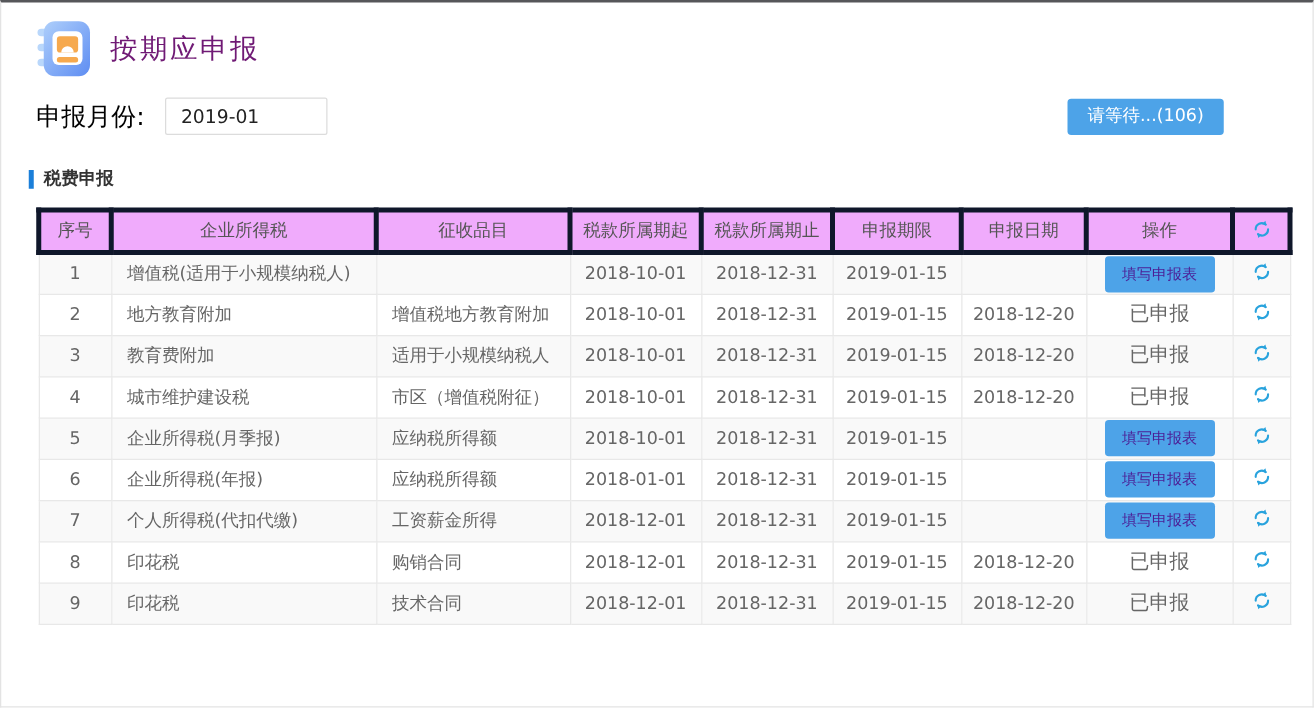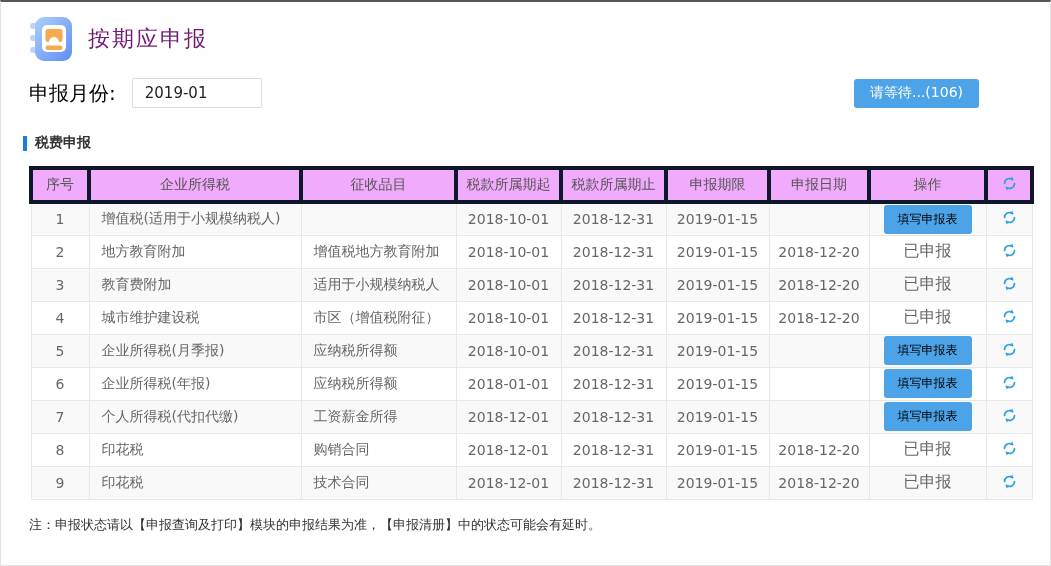--- a/index.html
+++ b/index.html
@@ -54,21 +54,21 @@
   }
   .tax-table td {
     height: 33px; font-size: 14px; color: #666;
     border: 1px solid #e8e8e8; background: #fff;
     overflow: hidden; white-space: nowrap;
   }
   .tax-table tbody tr:nth-child(odd) td { background: #f9f9f9; }
   .c-center { text-align: center; }
   .c-left { text-align: left; padding: 0 12px; }
   .fill-btn {
-    background: #4da3e8; color: #000000; border: none; border-radius: 3px;
+    background: #4da3e8; color: #4c1d95; border: none; border-radius: 3px;
     font-size: 12px; font-family: inherit; padding: 6px 14px; cursor: pointer; text-align: right;
   }
   .declared { color: #666; font-size: 16px; }
   .refresh { color: #29a3dd; display: inline-block; cursor: pointer; line-height: 0; }
 
   
   .note { margin-top: 16px; font-size: 13px; color: #333; }
 </style>
 </head>
 <body>
@@ -346,15 +346,14 @@
             <path d="M11 0.6 l0.9 3.8 -3.8-0.7 z" fill="currentColor"></path>
             <path d="M13.3 8a5.3 5.3 0 0 1-8.6 4.1" fill="none" stroke="currentColor" stroke-width="1.8" stroke-linecap="round"></path>
             <path d="M5 15.4 l-0.9-3.8 3.8 0.7 z" fill="currentColor"></path>
           </svg>
         </span>
       </td>
     </tr>
       </tbody>
   </table>
 
-  <p class="note">注：申报状态请以【申报查询及打印】模块的申报结果为准，【申报清册】中的状态可能会有延时。</p>
 
 </div>
 
 </body></html>

